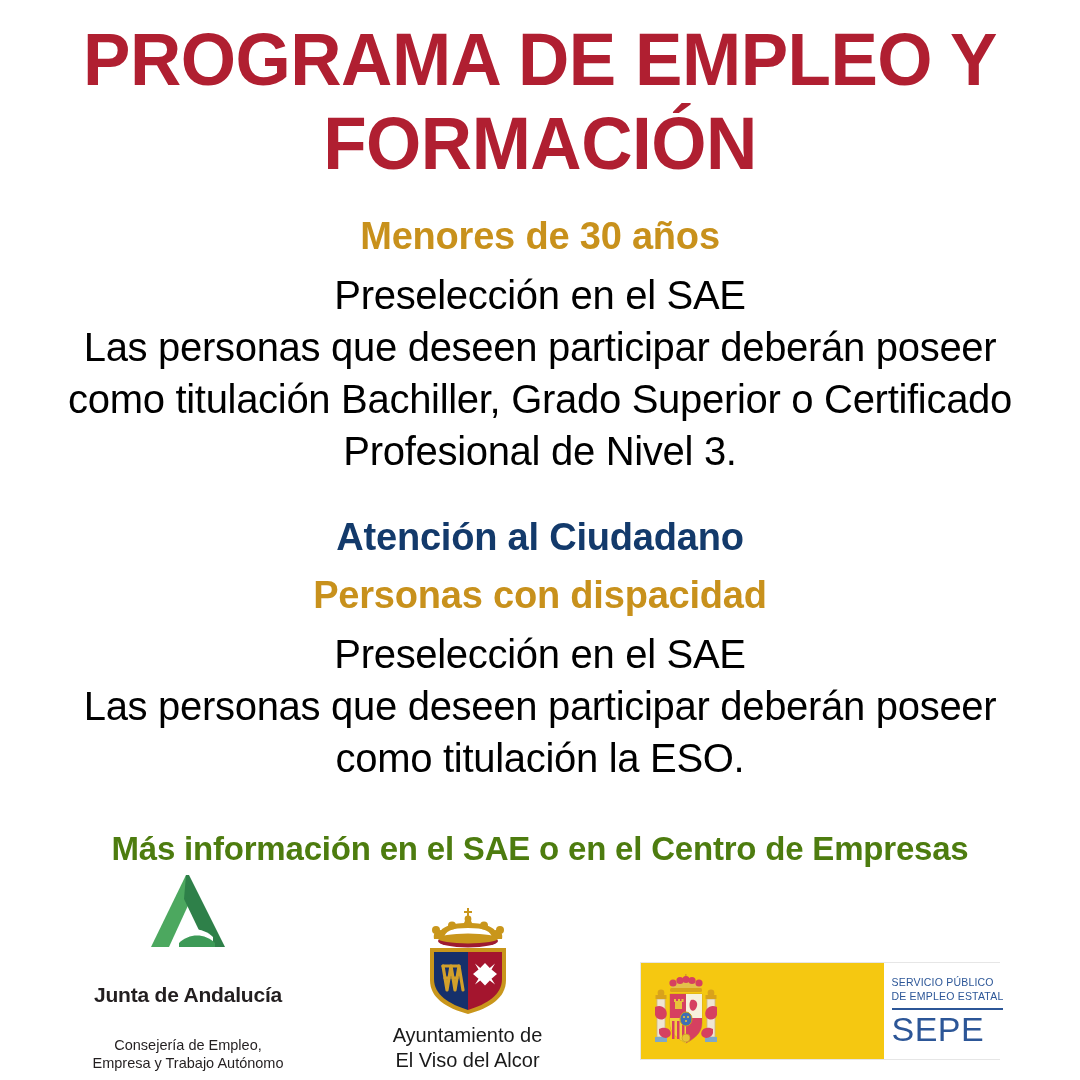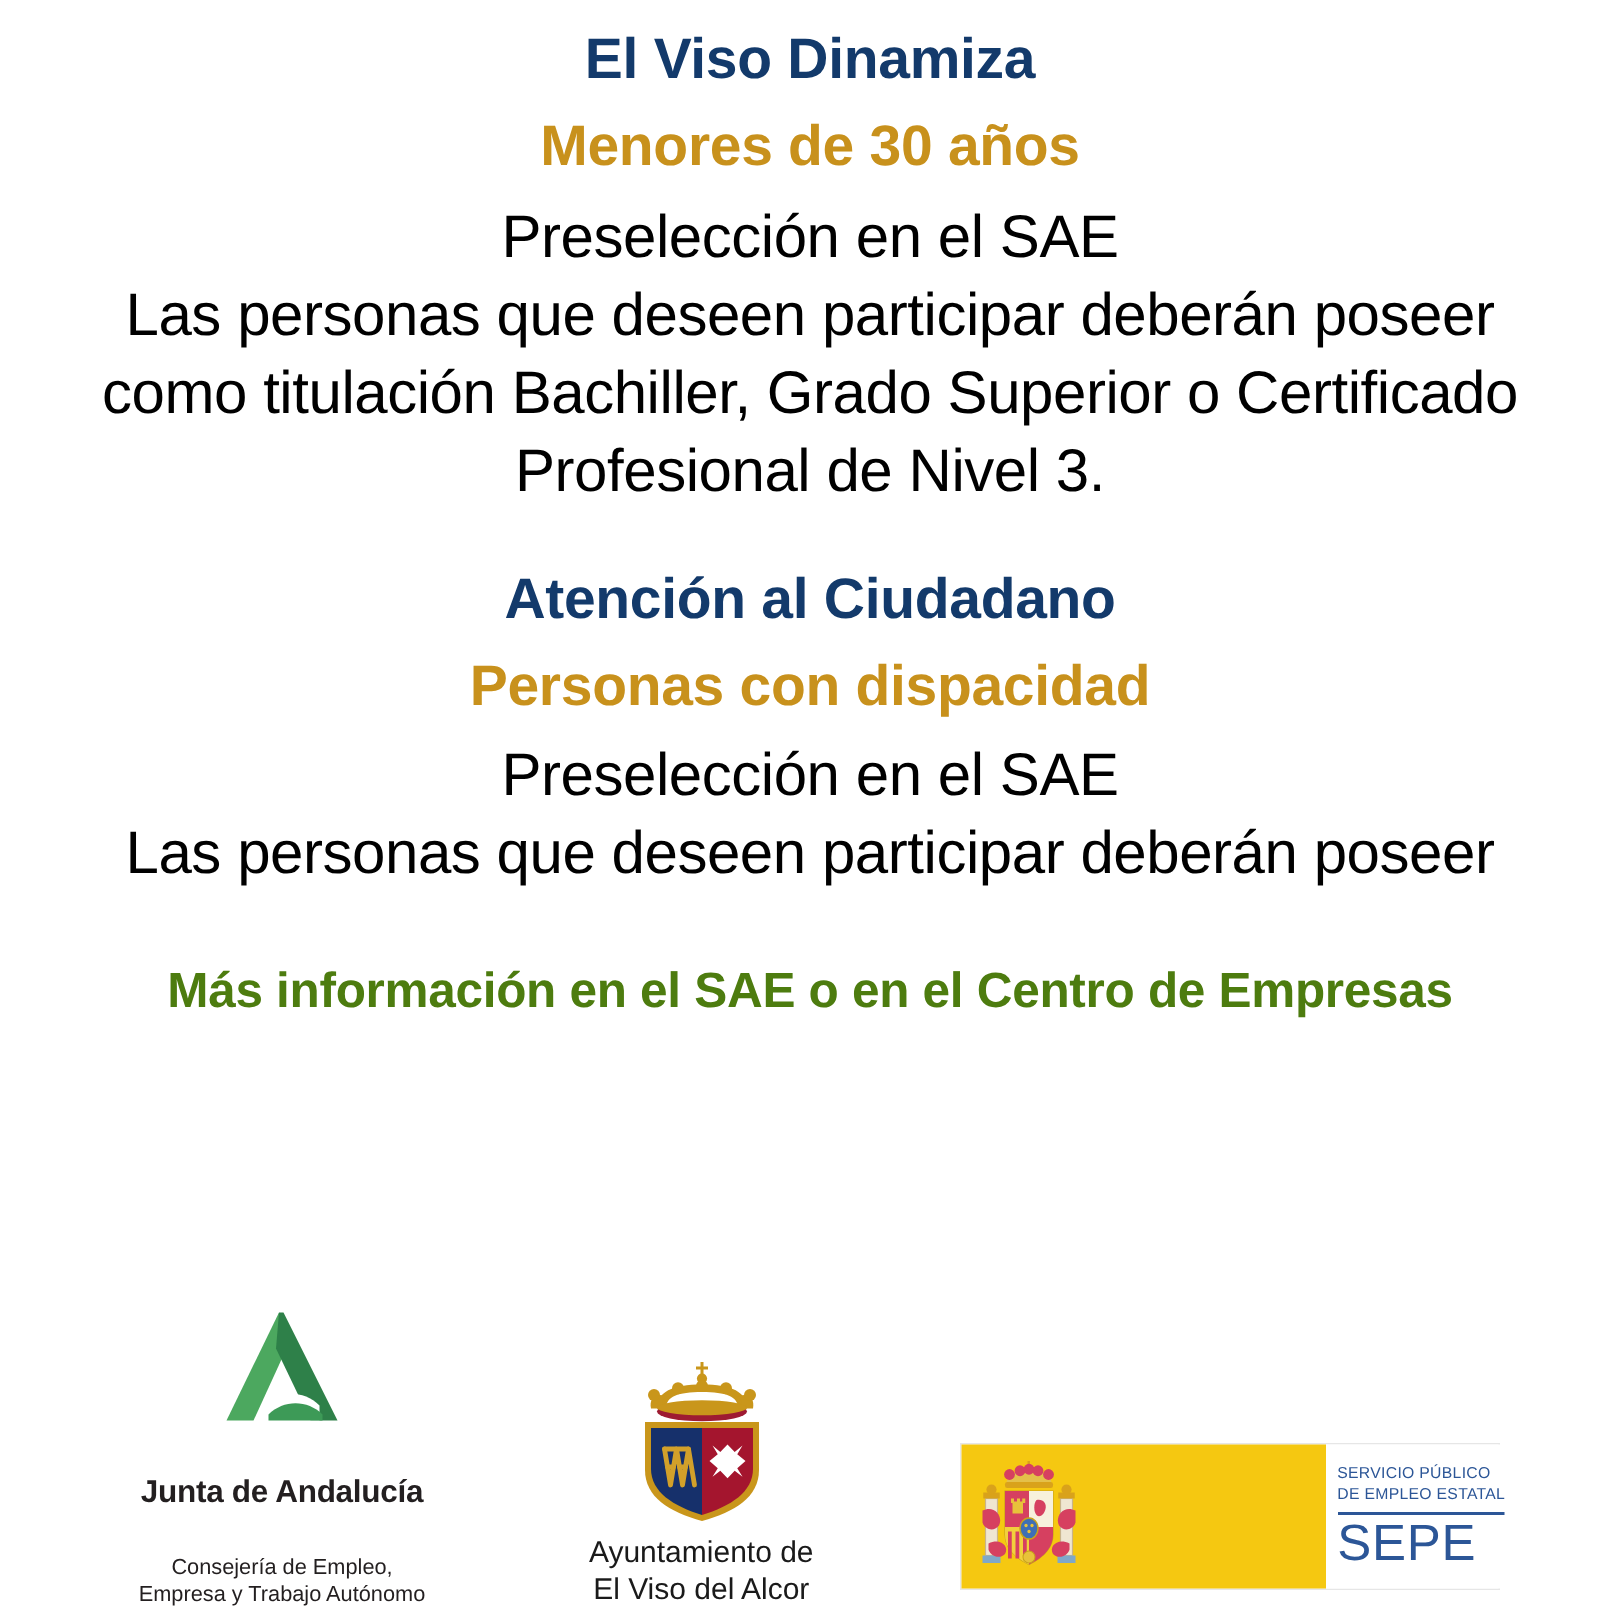--- a/index.html
+++ b/index.html
@@ -196,38 +196,42 @@
     font-weight: 400;
     letter-spacing: 0.5px;
     line-height: 1;
   }
 </style>
 </head>
 <body>
 
 <div class="poster">
 
+  <div class="title-block">
+    <div class="title-line">PROGRAMA DE EMPLEO Y</div>
+    <div class="title-line">FORMACIÓN</div>
+  </div>
 
   <div class="section section-1">
-    <div class="sec-head">El Viso Dinamiza</div>
     <div class="sec-sub">Menores de 30 años</div>
     <div class="sec-body">
       <span class="bline">Preselección en el SAE</span>
       <span class="bline">Las personas que deseen participar deberán poseer</span>
       <span class="bline">como titulación Bachiller, Grado Superior o Certificado</span>
       <span class="bline">Profesional de Nivel 3.</span>
     </div>
   </div>
 
   <div class="section section-2">
     <div class="sec-head">Atención al Ciudadano</div>
     <div class="sec-sub">Personas con dispacidad</div>
     <div class="sec-body">
       <span class="bline">Preselección en el SAE</span>
       <span class="bline">Las personas que deseen participar deberán poseer</span>
+      <span class="bline">como titulación la ESO.</span>
     </div>
   </div>
 
   <div class="more-info">Más información en el SAE o en el Centro de Empresas</div>
 
   <div class="logos">
 
     <div class="logo junta">
       <svg class="junta-mark" viewBox="0 0 118 78" aria-hidden="true">
         <path d="M57 2 L22 74 L40 74 L62 26 Z" fill="#4CA85F"></path>

